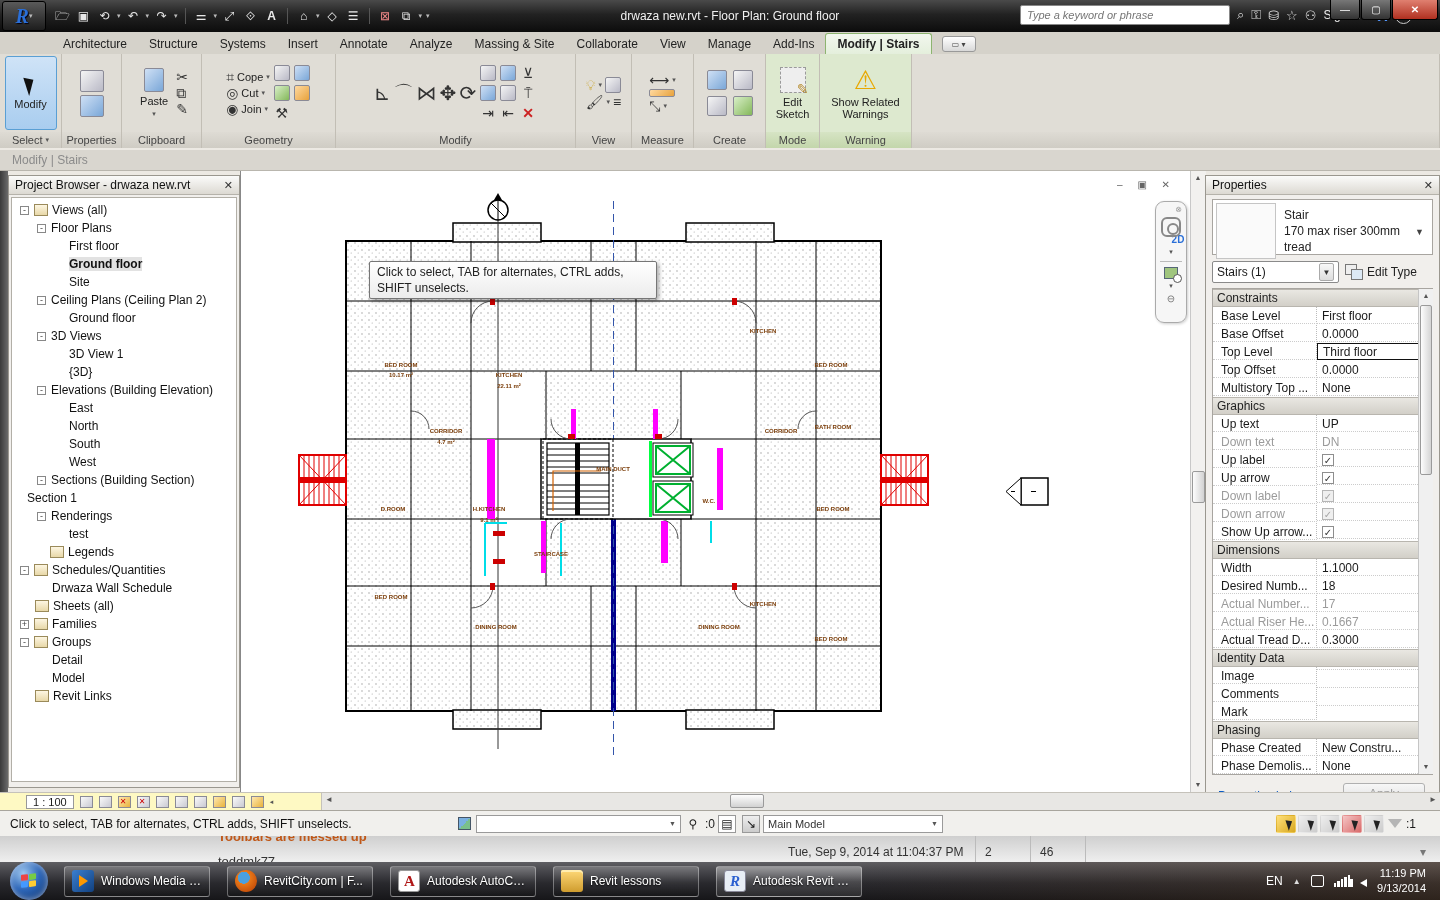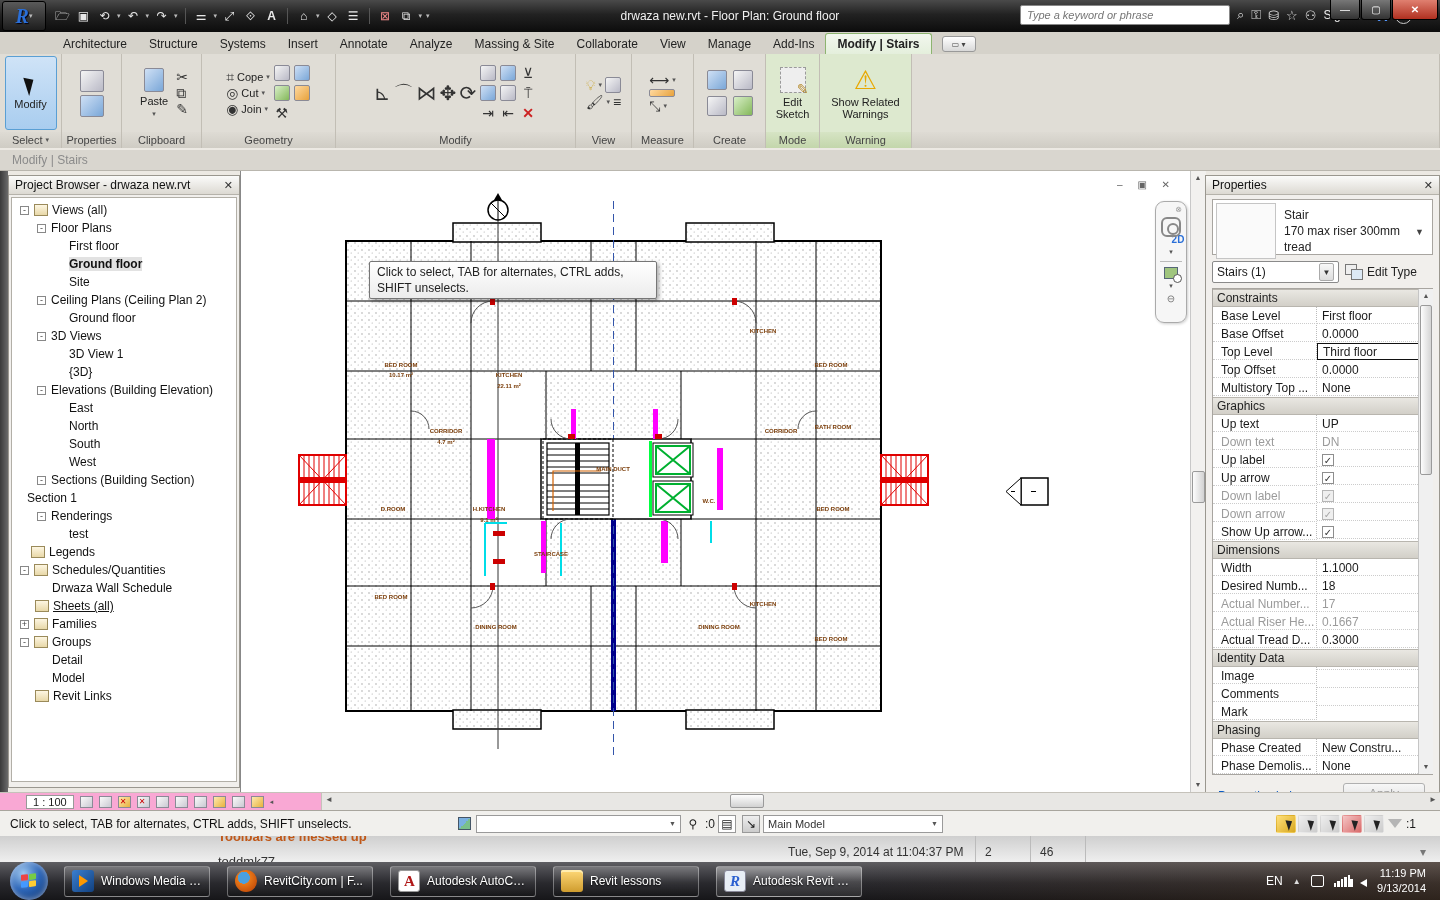--- a/index.html
+++ b/index.html
@@ -131,21 +131,21 @@
 .n2d{color:#2a6fd8;font-size:10px;font-weight:bold;margin-top:-6px;margin-left:14px}
 .nsep{width:22px;height:1px;background:#bbb;margin:2px 0}
 .zoomico{width:14px;height:12px;background:#9fc57e;border:1px solid #567;position:relative}
 .zoomico::after{content:"";position:absolute;right:-5px;bottom:-5px;width:7px;height:7px;border:1.5px solid #555;border-radius:50%;background:#fff}
 .nminus{color:#777;font-size:10px}
 .vscroll{position:absolute;left:1190px;top:171px;width:16px;height:621px;background:#f2f1ef;border-left:1px solid #c8c8c8}
 .vthumb{position:absolute;left:1px;top:300px;width:13px;height:32px;background:linear-gradient(90deg,#fdfdfd,#d2d2d2);
  border:1px solid #9a9a9a;border-radius:2px}
 
 .bottombar{position:absolute;left:0;top:792px;width:1440px;height:18px;background:#f0efec;border-top:1px solid #c5c2ba;display:flex}
-.vcb{width:322px;display:flex;align-items:center;gap:6px;padding-left:26px;background:#f9a8d4;border-right:1px solid #c5c2ba}
+.vcb{width:322px;display:flex;align-items:center;gap:6px;padding-left:26px;background:#fef9c3;border-right:1px solid #c5c2ba}
 .scalebtn{border:1px solid #999;background:#fff;font-size:11px;padding:0 6px;height:14px;line-height:13px}
 .vcico{width:13px;height:12px;background:linear-gradient(135deg,#fafafa,#c9c9d2);border:1px solid #8a8a96}
 .vcico.y{background:linear-gradient(135deg,#ffe9b0,#e8b23c)}
 .vcico.r::after{content:"✕";color:#c00;font-size:8px;position:relative;left:1px;top:-3px}
 .htrack{flex:1;position:relative;background:#e8e7e4}
 .hthumb{position:absolute;left:408px;top:1px;width:34px;height:14px;background:linear-gradient(180deg,#fdfdfd,#d2d2d2);
  border:1px solid #9a9a9a;border-radius:2px}
 .harrow{position:absolute;top:2px;font-size:8px;color:#555}
 
 .statusbar{position:absolute;left:0;top:810px;width:1440px;height:26px;background:#f1f0ed;border-top:1px solid #a8a59d;
@@ -538,35 +538,35 @@
         <span class="tlabel">Section 1</span>
       </div>
       <div class="trow" style="padding-left: 25px;">
         <span class="texp">-</span>
         <span class="tlabel">Renderings</span>
       </div>
       <div class="trow" style="padding-left: 42px;">
         <span style="width: 15px; flex: 0 0 auto;"></span>
         <span class="tlabel">test</span>
       </div>
-      <div class="trow" style="padding-left: 4px;">
+      <div class="trow" style="padding-left: 23px;">
         <span style="width: 15px; flex: 0 0 auto;"></span>
         <span class="tico"></span>
         <span class="tlabel">Legends</span>
       </div>
       <div class="trow" style="padding-left: 8px;">
         <span class="texp">-</span>
         <span class="tico"></span>
         <span class="tlabel">Schedules/Quantities</span>
       </div>
       <div class="trow" style="padding-left: 25px;">
         <span style="width: 15px; flex: 0 0 auto;"></span>
         <span class="tlabel">Drwaza Wall Schedule</span>
       </div>
-      <div class="trow" style="padding-left: 8px; text-decoration: underline;">
+      <div class="trow" style="padding-left: 8px;">
         <span style="width: 15px; flex: 0 0 auto;"></span>
         <span class="tico"></span>
         <span class="tlabel">Sheets (all)</span>
       </div>
       <div class="trow" style="padding-left: 8px;">
         <span class="texp">+</span>
         <span class="tico"></span>
         <span class="tlabel">Families</span>
       </div>
       <div class="trow" style="padding-left: 8px;">

